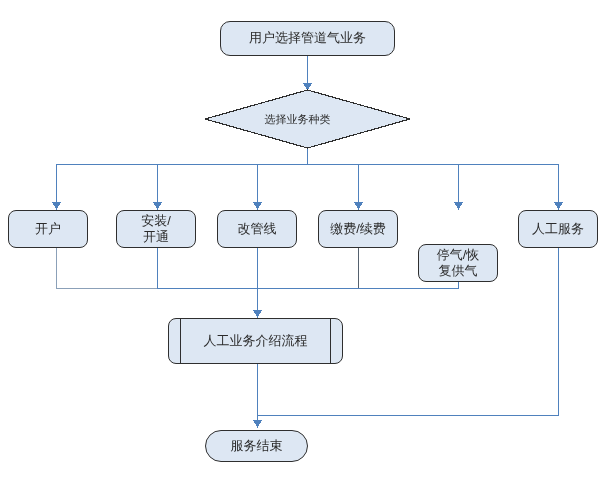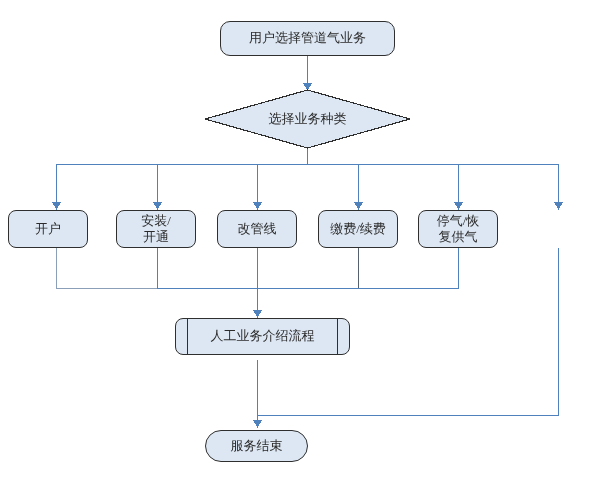--- a/index.html
+++ b/index.html
@@ -6,49 +6,49 @@
     --node-fill:#dde7f3;
     --node-border:#2f2f2f;
     --connector-blue:#4f81bd;
     --connector-gray-light:#8ba0b8;
     --connector-gray-dark:#55616e;
     --text-color:#2b2b2b;
   }
   html,body{margin:0;padding:0;background:#ffffff;}
   #stage{
     position:relative;width:611px;height:482px;background:#ffffff;overflow:hidden;
-    font-family:Liberation Serif, serif;color:var(--text-color);
+    font-family:Liberation Sans, sans-serif;color:var(--text-color);
   }
   #connector-layer{position:absolute;left:0;top:0;width:611px;height:482px;}
   .ln-blue{stroke:var(--connector-blue);stroke-width:1;}
   .ln-gray-light{stroke:var(--connector-gray-light);stroke-width:1;}
   .ln-gray-dark{stroke:var(--connector-gray-dark);stroke-width:1;}
   .ah{fill:var(--connector-blue);stroke:none;}
   .diamond-shape{fill:var(--node-fill);stroke:var(--node-border);stroke-width:1.2;}
   .node{
     position:absolute;box-sizing:border-box;
     background:var(--node-fill);border:1.2px solid var(--node-border);
     display:flex;align-items:center;justify-content:center;
     font-size:13px;line-height:1.25;text-align:center;white-space:pre-line;
   }
   .terminator-start{left:220px;top:21px;width:175px;height:35px;border-radius:10px;}
   .terminator-end{left:205px;top:430px;width:103px;height:32px;border-radius:20px;}
   .decision-label{
-    position:absolute;left:205px;top:90px;width:205px;height:58px;
+    position:absolute;left:195px;top:90px;width:205px;height:58px;
     display:flex;align-items:center;justify-content:center;
-    font-size:13px;text-align:center;
+    font-size:11px;text-align:center;
   }
   .opt{top:210px;width:80px;height:38px;border-radius:8px;}
   .opt-1{left:8px;}
   .opt-2{left:116px;}
   .opt-3{left:217px;align-items:center;}
   .opt-4{left:318px;}
-  .opt-5{left:418px;}
+  .opt-5{left:418px;margin-top:34px;}
   .opt-6{left:518px;}
-  .predefined{left:168px;top:318px;width:175px;height:37px;border-radius:8px;margin-left:7px;}
+  .predefined{left:168px;top:318px;width:175px;height:46px;border-radius:8px;}
   .predefined::before,.predefined::after{
     content:"";position:absolute;top:0;bottom:0;width:1.2px;background:var(--node-border);
   }
   .predefined::before{left:11px;}
   .predefined::after{right:11px;}
 </style>
 </head>
 <body>
 
 <div id="stage">
@@ -113,20 +113,23 @@
   <div class="node opt opt-3">
     <span>改管线</span>
   </div>
   <div class="node opt opt-4">
     <span>缴费/续费</span>
   </div>
   <div class="node opt opt-5">
     <span>停气/恢
 复供气</span>
   </div>
+  <div class="node opt opt-6">
+    <span>人工服务</span>
+  </div>
 
   <div class="node predefined">
     <span>人工业务介绍流程</span>
   </div>
 
   <div class="node terminator-end">
     <span>服务结束</span>
   </div>
 
 </div>

